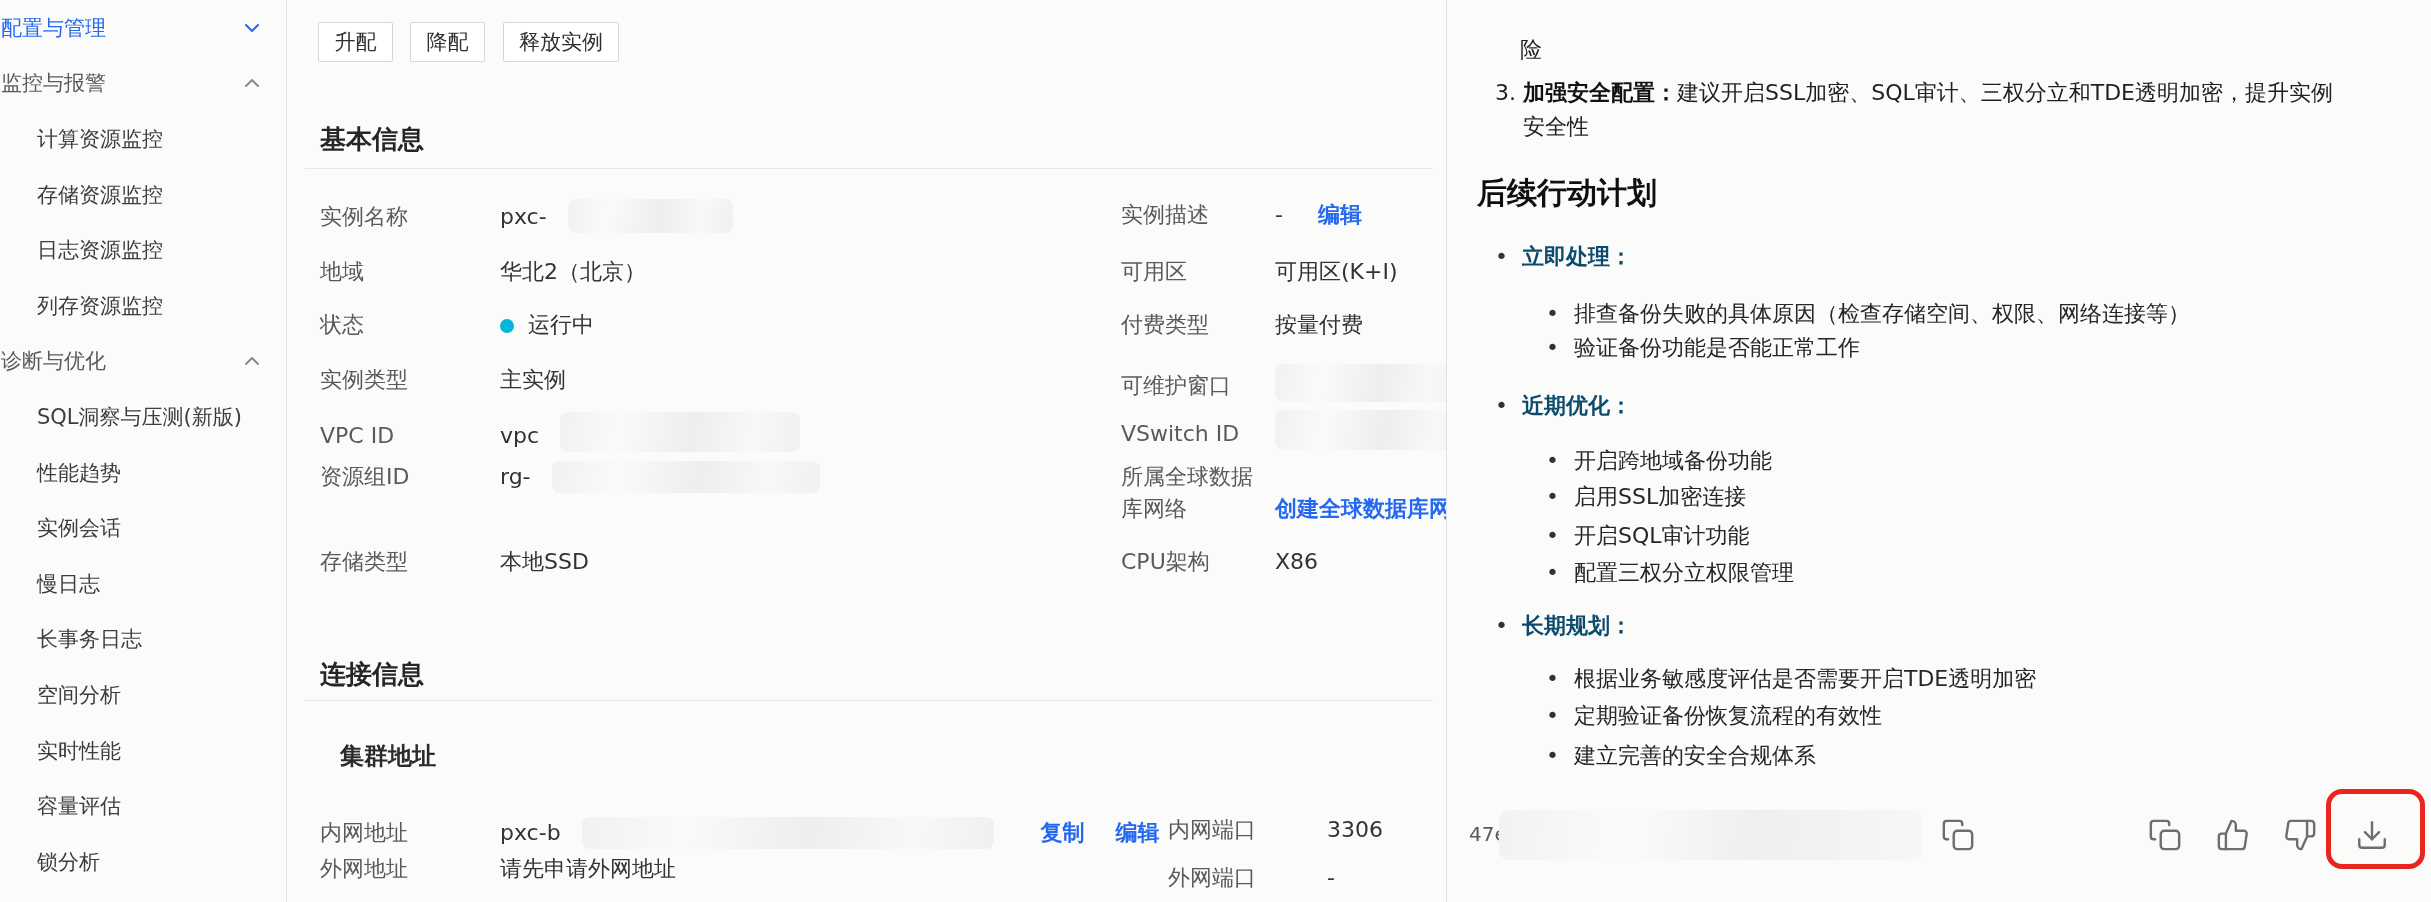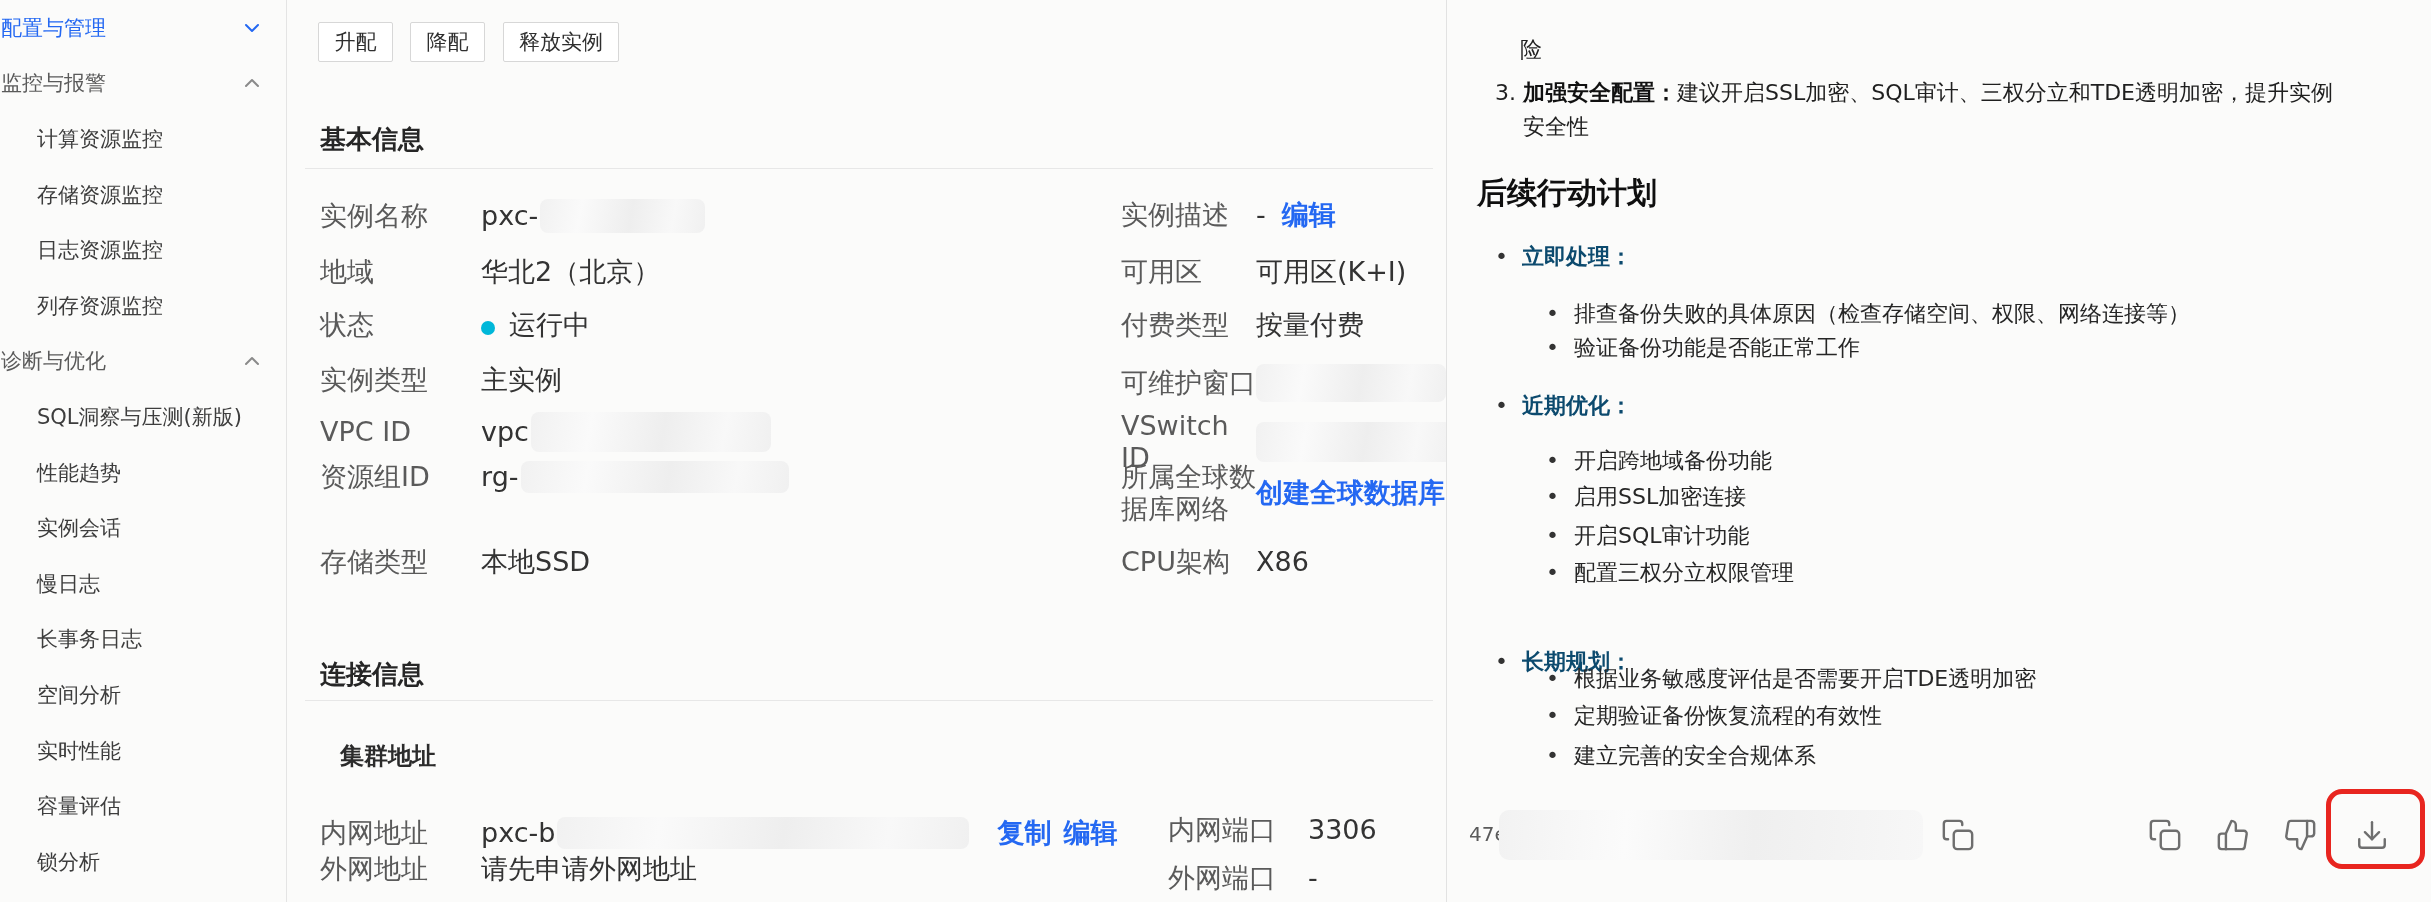--- a/index.html
+++ b/index.html
@@ -23,21 +23,21 @@
   .btn{position:absolute;top:22px;height:40px;box-sizing:border-box;background:#fff;
        border:1px solid #d7d7d7;border-radius:2px;font-size:21px;color:#2f2f2f;
        display:flex;align-items:center;justify-content:center;cursor:pointer;font-family:inherit;}
   .btn-upgrade{left:31px;width:75px;}
   .btn-downgrade{left:123px;width:75px;}
   .btn-release{left:216px;width:116px;}
 
   .sec-title{position:absolute;left:33px;font-size:26px;font-weight:bold;color:#262626;}
   .divider{position:absolute;left:18px;width:1128px;height:1px;background:#e7e7e7;}
 
-  .info-row{position:absolute;display:flex;align-items:center;font-size:27px;line-height:32px;}
+  .info-row{position:absolute;display:flex;align-items:flex-end;font-size:22px;line-height:32px;gap:19px;}
   .info-row .lbl{color:#5a5a5a;flex:none;}
   .info-row .val{color:#333;}
   .row-l{left:33px;}
   .row-l .lbl{width:161px;}
   .row-r{left:834px;}
   .row-r .lbl{width:135px;}
   .row-p{left:881px;}
   .row-p .lbl{width:140px;}
 
   .redact{display:inline-block;vertical-align:middle;border-radius:8px;
@@ -247,21 +247,21 @@
     <div class="a-abs li1" style="top:240px;"><span>立即处理：</span></div>
     <div class="a-abs li2" style="top:297px;"><span>排查备份失败的具体原因（检查存储空间、权限、网络连接等）</span></div>
     <div class="a-abs li2" style="top:331px;text-align:center;"><span>验证备份功能是否能正常工作</span></div>
 
     <div class="a-abs li1" style="top:389px;"><span>近期优化：</span></div>
     <div class="a-abs li2" style="top:444px;"><span>开启跨地域备份功能</span></div>
     <div class="a-abs li2" style="top:480px;"><span>启用SSL加密连接</span></div>
     <div class="a-abs li2" style="top:519px;"><span>开启SQL审计功能</span></div>
     <div class="a-abs li2" style="top:556px;"><span>配置三权分立权限管理</span></div>
 
-    <div class="a-abs li1" style="top:609px;margin-top:36px;"><span>长期规划：</span></div>
+    <div class="a-abs li1" style="top:609px;"><span>长期规划：</span></div>
     <div class="a-abs li2" style="top:662px;"><span>根据业务敏感度评估是否需要开启TDE透明加密</span></div>
     <div class="a-abs li2" style="top:699px;"><span>定期验证备份恢复流程的有效性</span></div>
     <div class="a-abs li2" style="top:739px;"><span>建立完善的安全合规体系</span></div>
 
     <div class="f-id">47e</div>
     <div class="f-blur"></div>
 
     <div class="icon-btn" style="left:494px;">
       <svg viewBox="0 0 24 24" fill="none" stroke="currentColor" stroke-width="1.7" stroke-linecap="round" stroke-linejoin="round">
           <rect x="9" y="9" width="13" height="13" rx="2.5"></rect>

